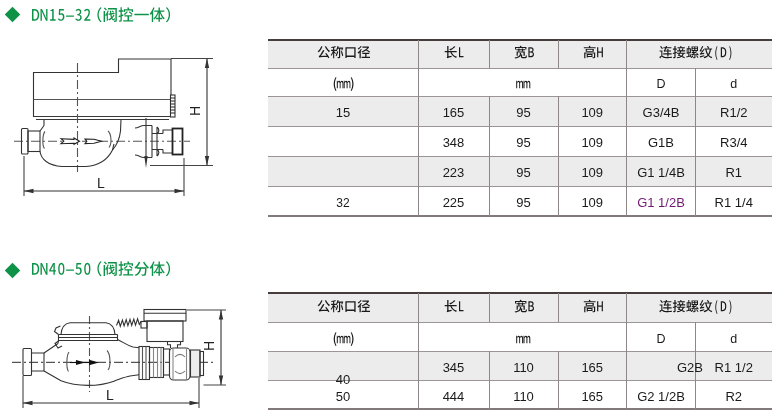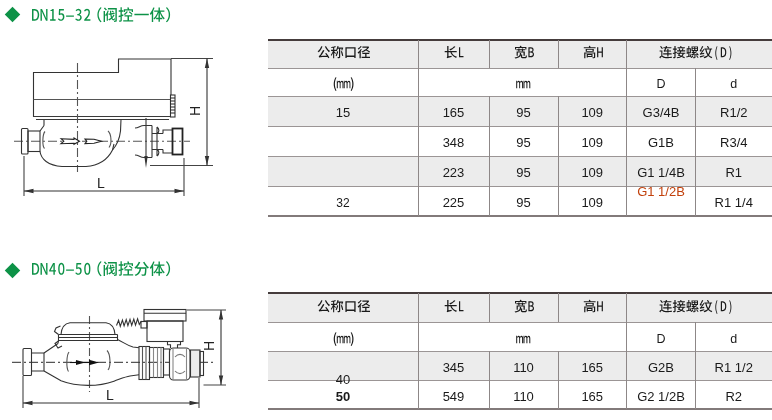--- a/index.html
+++ b/index.html
@@ -147,21 +147,21 @@
 <div class="c" style="left:393.5px;top:163.0px;width:120px;font-size:13px;color:#1a1a1a;">223</div>
 <div class="c" style="left:463.5px;top:163.0px;width:120px;font-size:13px;color:#1a1a1a;">95</div>
 <div class="c" style="left:532.25px;top:163.0px;width:120px;font-size:13px;color:#1a1a1a;">109</div>
 <div class="c" style="left:601.0px;top:163.0px;width:120px;font-size:13px;color:#1a1a1a;">G1 1/4B</div>
 <div class="c" style="left:673.75px;top:163.0px;width:120px;font-size:13px;color:#1a1a1a;">R1</div>
 
 <div class="c" style="left:283.0px;top:193.0px;width:120px;font-size:12px;color:#1a1a1a;">32</div>
 <div class="c" style="left:393.5px;top:193.0px;width:120px;font-size:13px;color:#1a1a1a;">225</div>
 <div class="c" style="left:463.5px;top:193.0px;width:120px;font-size:13px;color:#1a1a1a;">95</div>
 <div class="c" style="left:532.25px;top:193.0px;width:120px;font-size:13px;color:#1a1a1a;">109</div>
-<div class="c" style="left:601.0px;top:182px;width:120px;font-size:13px;color:#c2410c;">G1 1/2B</div>
+<div class="c" style="left:601.0px;top:193.0px;width:120px;font-size:13px;color:#701a75;">G1 1/2B</div>
 <div class="c" style="left:673.75px;top:193.0px;width:120px;font-size:13px;color:#1a1a1a;">R1 1/4</div>
 
 <div class="diamond" style="left:7px;top:264.5px"></div>
 
 <svg class="t" style="left:29.8px;top:257.9px" width="146.8" height="22.0" viewBox="0 0 146.8 22.0">
       <path transform="translate(1,16.64)" d="M1.0 0.0V-11.6H3.5Q5.0 -11.6 6.1 -10.9Q7.1 -10.2 7.6 -9.0Q8.2 -7.7 8.2 -5.8Q8.2 -4.0 7.6 -2.6Q7.1 -1.3 6.1 -0.7Q5.1 0.0 3.6 0.0ZM2.5 -1.4H3.4Q4.5 -1.4 5.2 -1.9Q5.9 -2.4 6.3 -3.4Q6.7 -4.4 6.7 -5.8Q6.7 -7.3 6.3 -8.2Q5.9 -9.2 5.2 -9.7Q4.5 -10.1 3.4 -10.1H2.5Z M9.5 0.0V-11.6H11.0L14.2 -4.7L15.3 -2.2H15.3Q15.3 -3.1 15.2 -4.1Q15.1 -5.1 15.1 -6.0V-11.6H16.5V0.0H15.0L11.8 -6.9L10.7 -9.3H10.7Q10.7 -8.4 10.8 -7.5Q10.9 -6.5 10.9 -5.6V0.0Z M22.4 0.0V-7.6Q22.4 -8.1 22.4 -8.7Q22.4 -9.3 22.5 -9.8H22.4Q22.2 -9.4 22.0 -8.9Q21.8 -8.5 21.6 -8.0L19.7 -4.5H25.0V-3.1H18.2V-4.3L22.1 -11.6H23.8V0.0Z M30.3 0.2Q29.4 0.2 28.7 -0.5Q28.0 -1.1 27.6 -2.5Q27.2 -3.8 27.2 -5.8Q27.2 -7.8 27.6 -9.1Q28.0 -10.5 28.7 -11.1Q29.4 -11.8 30.3 -11.8Q31.3 -11.8 32.0 -11.1Q32.7 -10.4 33.1 -9.1Q33.4 -7.8 33.4 -5.8Q33.4 -3.8 33.1 -2.5Q32.7 -1.1 32.0 -0.5Q31.3 0.2 30.3 0.2ZM30.3 -1.2Q30.8 -1.2 31.2 -1.6Q31.6 -2.1 31.8 -3.1Q32.1 -4.2 32.1 -5.8Q32.1 -7.5 31.8 -8.5Q31.6 -9.5 31.2 -9.9Q30.8 -10.4 30.3 -10.4Q29.8 -10.4 29.5 -9.9Q29.1 -9.5 28.8 -8.5Q28.6 -7.5 28.6 -5.8Q28.6 -4.2 28.8 -3.1Q29.1 -2.1 29.5 -1.6Q29.8 -1.2 30.3 -1.2Z M35.1 -3.8V-5.1H42.9V-3.8Z M47.4 0.2Q46.7 0.2 46.1 -0.0Q45.5 -0.2 45.1 -0.6Q44.6 -0.9 44.3 -1.3L45.0 -2.5Q45.3 -2.1 45.6 -1.9Q45.9 -1.6 46.3 -1.4Q46.8 -1.2 47.3 -1.2Q47.8 -1.2 48.3 -1.5Q48.7 -1.8 49.0 -2.4Q49.2 -3.0 49.2 -3.7Q49.2 -4.9 48.7 -5.5Q48.2 -6.2 47.3 -6.2Q46.9 -6.2 46.5 -6.0Q46.2 -5.9 45.8 -5.5L45.1 -6.1L45.4 -11.6H50.2V-10.1H46.6L46.4 -7.1Q46.7 -7.2 47.0 -7.4Q47.4 -7.5 47.7 -7.5Q48.6 -7.5 49.2 -7.1Q49.9 -6.7 50.3 -5.9Q50.7 -5.1 50.7 -3.8Q50.7 -2.5 50.2 -1.6Q49.8 -0.7 49.0 -0.3Q48.3 0.2 47.4 0.2Z M56.3 0.2Q55.4 0.2 54.7 -0.5Q54.0 -1.1 53.6 -2.5Q53.2 -3.8 53.2 -5.8Q53.2 -7.8 53.6 -9.1Q54.0 -10.5 54.7 -11.1Q55.4 -11.8 56.3 -11.8Q57.3 -11.8 58.0 -11.1Q58.7 -10.4 59.1 -9.1Q59.4 -7.8 59.4 -5.8Q59.4 -3.8 59.1 -2.5Q58.7 -1.1 58.0 -0.5Q57.3 0.2 56.3 0.2ZM56.3 -1.2Q56.8 -1.2 57.2 -1.6Q57.6 -2.1 57.8 -3.1Q58.0 -4.2 58.0 -5.8Q58.0 -7.5 57.8 -8.5Q57.6 -9.5 57.2 -9.9Q56.8 -10.4 56.3 -10.4Q55.8 -10.4 55.5 -9.9Q55.1 -9.5 54.8 -8.5Q54.6 -7.5 54.6 -5.8Q54.6 -4.2 54.8 -3.1Q55.1 -2.1 55.5 -1.6Q55.8 -1.2 56.3 -1.2Z M66.4 -6.0Q66.4 -7.6 66.8 -8.9Q67.2 -10.3 67.9 -11.4Q68.6 -12.5 69.5 -13.5L70.6 -12.9Q69.8 -12.0 69.1 -10.9Q68.5 -9.9 68.1 -8.6Q67.7 -7.4 67.7 -6.0Q67.7 -4.5 68.1 -3.3Q68.5 -2.0 69.1 -1.0Q69.8 0.1 70.6 1.0L69.5 1.5Q68.6 0.6 67.9 -0.5Q67.2 -1.7 66.8 -3.0Q66.4 -4.4 66.4 -6.0Z M84.4 -12.6H85.8V-0.3Q85.8 0.2 85.7 0.5Q85.5 0.8 85.2 1.0Q84.9 1.2 84.4 1.2Q83.8 1.3 83.1 1.3Q83.1 1.0 83.0 0.6Q82.8 0.2 82.7 -0.1Q83.2 -0.0 83.6 -0.0Q84.0 -0.0 84.1 -0.0Q84.3 -0.1 84.3 -0.1Q84.4 -0.2 84.4 -0.3ZM72.6 -9.6H74.0V1.3H72.6ZM72.9 -12.4 74.0 -13.1Q74.3 -12.8 74.6 -12.4Q75.0 -12.0 75.4 -11.6Q75.7 -11.3 75.9 -11.0L74.8 -10.2Q74.6 -10.5 74.3 -10.8Q73.9 -11.2 73.6 -11.6Q73.2 -12.0 72.9 -12.4ZM76.9 -12.6H85.2V-11.2H76.9ZM77.4 -7.1Q78.2 -7.2 79.2 -7.3Q80.2 -7.4 81.3 -7.6Q82.5 -7.7 83.6 -7.9L83.6 -6.6Q82.0 -6.4 80.4 -6.2Q78.8 -6.0 77.6 -5.8ZM80.6 -9.5 81.5 -10.1Q81.8 -9.7 82.3 -9.3Q82.7 -8.9 83.0 -8.6L82.1 -7.9Q81.8 -8.2 81.4 -8.6Q81.0 -9.1 80.6 -9.5ZM78.9 -9.9H80.2Q80.2 -8.6 80.3 -7.4Q80.5 -6.2 80.7 -5.2Q80.9 -4.1 81.2 -3.3Q81.4 -2.5 81.8 -2.0Q82.2 -1.6 82.6 -1.6Q82.9 -1.6 83.0 -1.9Q83.1 -2.2 83.1 -2.7Q83.3 -2.5 83.5 -2.3Q83.7 -2.1 83.9 -1.9Q83.8 -1.1 83.5 -0.7Q83.2 -0.4 82.6 -0.4Q81.8 -0.4 81.2 -0.9Q80.6 -1.4 80.2 -2.3Q79.8 -3.2 79.6 -4.4Q79.3 -5.6 79.2 -7.0Q79.0 -8.4 78.9 -9.9ZM76.6 -10.1 77.8 -9.8Q77.5 -8.7 77.0 -7.8Q76.6 -6.8 76.0 -5.9Q75.5 -5.0 74.9 -4.4Q74.8 -4.5 74.7 -4.7Q74.6 -5.0 74.4 -5.2Q74.3 -5.4 74.1 -5.6Q74.9 -6.4 75.6 -7.6Q76.2 -8.8 76.6 -10.1ZM75.7 -7.1 76.9 -8.3V0.1H75.7ZM82.4 -5.9 83.6 -5.6Q82.7 -3.8 81.3 -2.5Q79.8 -1.1 78.2 -0.2Q78.1 -0.4 78.0 -0.6Q77.8 -0.8 77.6 -1.0Q77.5 -1.2 77.3 -1.3Q78.9 -2.0 80.3 -3.2Q81.6 -4.4 82.4 -5.9Z M87.5 -4.7Q88.4 -5.0 89.7 -5.4Q90.9 -5.8 92.2 -6.3L92.5 -5.0Q91.3 -4.6 90.0 -4.1Q88.8 -3.7 87.8 -3.3ZM87.7 -10.3H92.3V-9.0H87.7ZM89.5 -13.3H90.8V-0.4Q90.8 0.1 90.7 0.4Q90.6 0.7 90.2 0.9Q89.9 1.0 89.4 1.1Q88.9 1.1 88.2 1.1Q88.2 0.9 88.1 0.5Q87.9 0.1 87.8 -0.2Q88.3 -0.2 88.7 -0.2Q89.1 -0.2 89.2 -0.2Q89.4 -0.2 89.4 -0.2Q89.5 -0.3 89.5 -0.5ZM93.5 -5.4H101.1V-4.1H93.5ZM92.2 -0.5H102.2V0.8H92.2ZM92.8 -11.4H102.0V-8.7H100.7V-10.1H94.1V-8.6H92.8ZM96.5 -4.6H98.0V0.2H96.5ZM96.1 -12.9 97.5 -13.3Q97.7 -12.8 98.0 -12.2Q98.2 -11.6 98.4 -11.2L96.9 -10.8Q96.8 -11.3 96.6 -11.9Q96.4 -12.5 96.1 -12.9ZM97.8 -8.5 98.7 -9.3Q99.2 -8.9 99.8 -8.4Q100.3 -7.9 100.9 -7.5Q101.4 -7.0 101.7 -6.7L100.8 -5.7Q100.5 -6.1 100.0 -6.6Q99.5 -7.1 98.9 -7.6Q98.3 -8.1 97.8 -8.5ZM95.7 -9.3 96.9 -8.8Q96.5 -8.2 96.0 -7.6Q95.4 -7.0 94.8 -6.5Q94.2 -6.0 93.6 -5.6Q93.6 -5.7 93.4 -5.9Q93.3 -6.1 93.1 -6.3Q92.9 -6.5 92.8 -6.7Q93.6 -7.2 94.4 -7.9Q95.2 -8.6 95.7 -9.3Z M105.7 -7.4H114.5V-6.0H105.7ZM114.1 -7.4H115.5Q115.5 -7.4 115.5 -7.2Q115.5 -7.1 115.5 -7.0Q115.5 -6.8 115.5 -6.7Q115.4 -4.9 115.4 -3.7Q115.3 -2.4 115.2 -1.6Q115.1 -0.7 114.9 -0.2Q114.8 0.3 114.6 0.5Q114.3 0.8 114.0 0.9Q113.7 1.1 113.3 1.1Q112.9 1.2 112.2 1.2Q111.5 1.1 110.8 1.1Q110.8 0.8 110.7 0.4Q110.6 -0.0 110.3 -0.3Q111.1 -0.3 111.7 -0.2Q112.3 -0.2 112.6 -0.2Q113.1 -0.2 113.3 -0.4Q113.5 -0.6 113.6 -1.3Q113.8 -2.1 113.9 -3.5Q114.0 -4.9 114.1 -7.1ZM107.7 -13.0 109.3 -12.5Q108.7 -11.2 108.0 -10.0Q107.2 -8.8 106.4 -7.7Q105.5 -6.7 104.6 -5.9Q104.5 -6.1 104.2 -6.3Q104.0 -6.5 103.8 -6.7Q103.5 -6.9 103.4 -7.0Q104.3 -7.7 105.1 -8.6Q106.0 -9.6 106.6 -10.7Q107.3 -11.8 107.7 -13.0ZM113.4 -13.0Q113.8 -12.2 114.3 -11.4Q114.8 -10.6 115.4 -9.8Q116.0 -9.1 116.6 -8.4Q117.3 -7.8 117.9 -7.3Q117.7 -7.1 117.5 -6.9Q117.3 -6.7 117.1 -6.5Q116.9 -6.3 116.7 -6.1Q116.1 -6.6 115.5 -7.4Q114.8 -8.1 114.2 -9.0Q113.6 -9.8 113.0 -10.7Q112.5 -11.6 112.1 -12.5ZM108.7 -7.0H110.2Q110.1 -5.7 109.8 -4.4Q109.5 -3.2 108.9 -2.1Q108.4 -1.0 107.3 -0.1Q106.3 0.7 104.6 1.4Q104.5 1.2 104.4 0.9Q104.2 0.7 104.1 0.5Q103.9 0.3 103.7 0.1Q105.3 -0.4 106.2 -1.1Q107.1 -1.9 107.6 -2.8Q108.1 -3.8 108.4 -4.8Q108.6 -5.9 108.7 -7.0Z M122.2 -13.2 123.6 -12.8Q123.1 -11.5 122.5 -10.1Q121.9 -8.8 121.1 -7.7Q120.4 -6.5 119.6 -5.6Q119.6 -5.8 119.4 -6.0Q119.3 -6.3 119.1 -6.6Q119.0 -6.9 118.8 -7.0Q119.5 -7.8 120.1 -8.8Q120.8 -9.8 121.3 -10.9Q121.8 -12.0 122.2 -13.2ZM120.8 -9.0 122.2 -10.4 122.2 -10.4V1.3H120.8ZM127.5 -13.2H128.9V1.2H127.5ZM123.2 -10.2H133.4V-8.8H123.2ZM125.1 -2.8H131.3V-1.5H125.1ZM129.5 -9.5Q129.9 -8.1 130.6 -6.7Q131.3 -5.4 132.1 -4.2Q132.9 -3.1 133.8 -2.3Q133.6 -2.1 133.2 -1.8Q132.9 -1.5 132.7 -1.2Q131.8 -2.1 131.0 -3.3Q130.2 -4.6 129.5 -6.1Q128.9 -7.6 128.4 -9.2ZM127.0 -9.6 128.0 -9.3Q127.5 -7.7 126.8 -6.1Q126.2 -4.6 125.3 -3.3Q124.5 -2.0 123.5 -1.1Q123.4 -1.3 123.2 -1.5Q123.1 -1.7 122.9 -1.9Q122.7 -2.1 122.5 -2.2Q123.4 -3.0 124.3 -4.2Q125.1 -5.3 125.8 -6.7Q126.5 -8.1 127.0 -9.6Z M139.1 -6.0Q139.1 -4.4 138.7 -3.0Q138.3 -1.7 137.6 -0.5Q136.9 0.6 136.0 1.5L134.9 1.0Q135.7 0.1 136.4 -1.0Q137.0 -2.0 137.4 -3.3Q137.7 -4.5 137.7 -6.0Q137.7 -7.4 137.4 -8.6Q137.0 -9.9 136.4 -10.9Q135.7 -12.0 134.9 -12.9L136.0 -13.5Q136.9 -12.5 137.6 -11.4Q138.3 -10.3 138.7 -8.9Q139.1 -7.6 139.1 -6.0Z" fill="#0d9247"></path>
     </svg>
 
 <svg class="drw" style="left:8px;top:306px" width="220" height="110" viewBox="8 306 220 110" fill="none" stroke="#333" stroke-width="1.1">
 
@@ -280,21 +280,21 @@
     </svg>
 
 <div class="c" style="left:601.0px;top:328.5px;width:120px;font-size:12.5px;color:#1a1a1a;">D</div>
 
 <div class="c" style="left:673.75px;top:328.5px;width:120px;font-size:12.5px;color:#1a1a1a;">d</div>
 
 <div class="c" style="left:283.0px;top:357.5px;width:120px;font-size:13px;color:#1a1a1a;margin-top:12px;">40</div>
 <div class="c" style="left:393.5px;top:357.5px;width:120px;font-size:13px;color:#1a1a1a;">345</div>
 <div class="c" style="left:463.5px;top:357.5px;width:120px;font-size:13px;color:#1a1a1a;">110</div>
 <div class="c" style="left:532.25px;top:357.5px;width:120px;font-size:13px;color:#1a1a1a;">165</div>
-<div class="c" style="left:601.0px;top:357.5px;width:120px;font-size:13px;color:#1a1a1a;">G2B</div>
+<div class="c" style="left:630px;top:357.5px;width:120px;font-size:13px;color:#1a1a1a;">G2B</div>
 <div class="c" style="left:673.75px;top:357.5px;width:120px;font-size:13px;color:#1a1a1a;">R1 1/2</div>
 
-<div class="c" style="left:283.0px;top:386.5px;width:120px;font-size:13px;color:#1a1a1a;font-weight:bold;">50</div>
-<div class="c" style="left:393.5px;top:386.5px;width:120px;font-size:13px;color:#1a1a1a;">549</div>
+<div class="c" style="left:283.0px;top:386.5px;width:120px;font-size:13px;color:#1a1a1a;">50</div>
+<div class="c" style="left:393.5px;top:386.5px;width:120px;font-size:13px;color:#1a1a1a;">444</div>
 <div class="c" style="left:463.5px;top:386.5px;width:120px;font-size:13px;color:#1a1a1a;">110</div>
 <div class="c" style="left:532.25px;top:386.5px;width:120px;font-size:13px;color:#1a1a1a;">165</div>
 <div class="c" style="left:601.0px;top:386.5px;width:120px;font-size:13px;color:#1a1a1a;">G2 1/2B</div>
 <div class="c" style="left:673.75px;top:386.5px;width:120px;font-size:13px;color:#1a1a1a;">R2</div>
 </div>
 </body></html>

